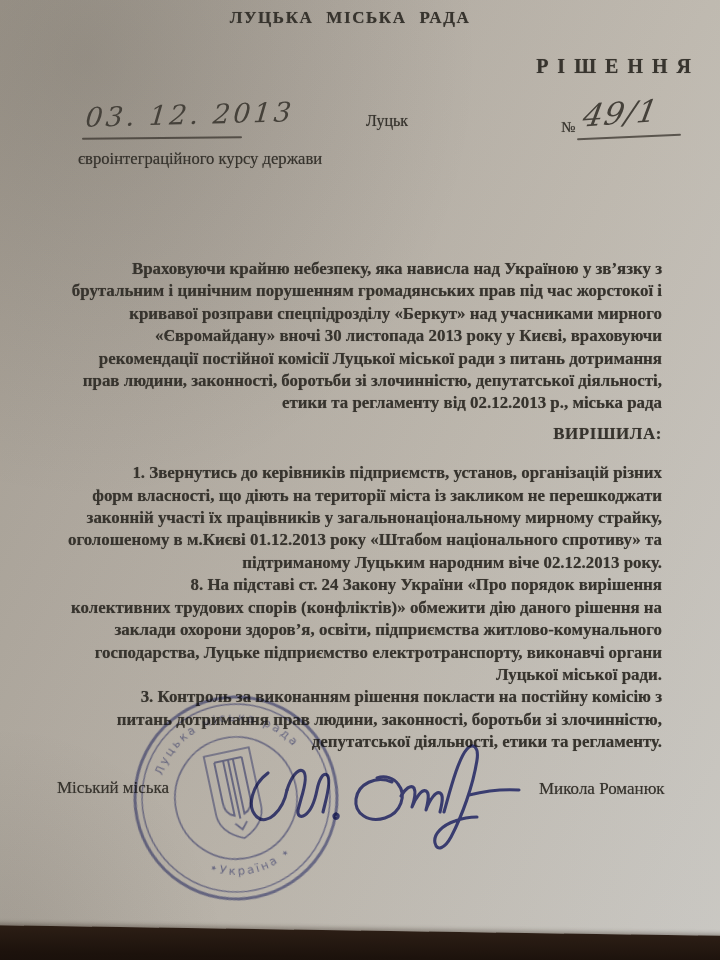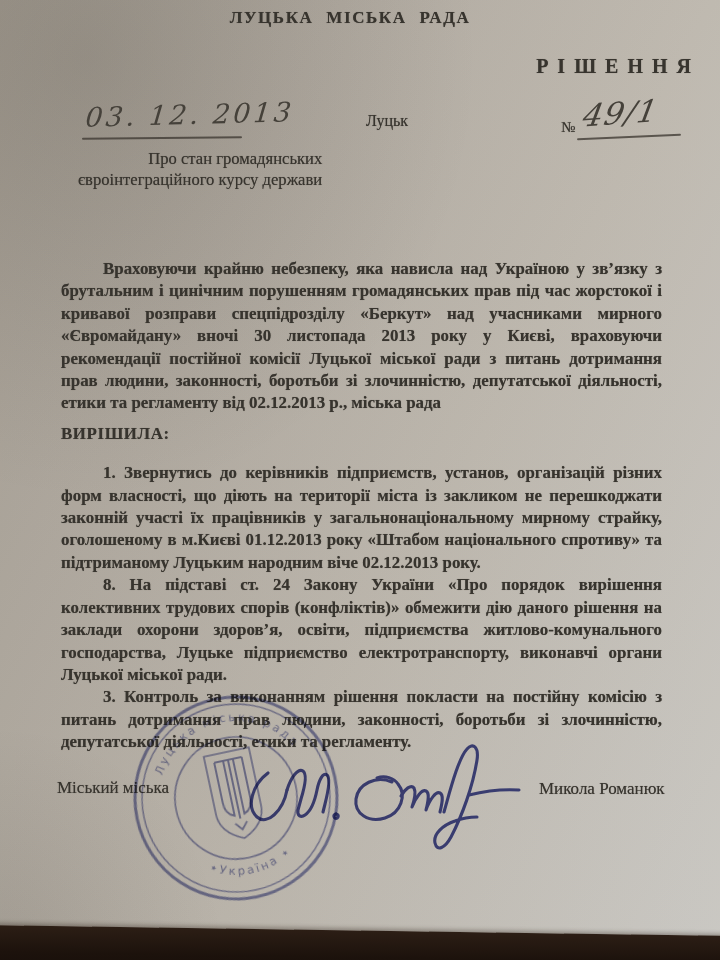--- a/index.html
+++ b/index.html
@@ -7,39 +7,39 @@
     width:720px;height:960px;position:relative;overflow:hidden;
     background:linear-gradient(118deg,#a8a196 0%,#b2aba1 28%,#bcb6ac 58%,#c7c5c0 100%);
     font-family:"Liberation Serif",serif;color:#37342e;
   }
   .vignette{position:absolute;inset:0;pointer-events:none;
     background:
       radial-gradient(130% 110% at 12% 6%, rgba(30,25,18,.14), rgba(0,0,0,0) 42%),
       radial-gradient(90% 70% at 0% 100%, rgba(30,25,18,.10), rgba(0,0,0,0) 35%),
       linear-gradient(to right, rgba(0,0,0,.03), rgba(255,255,255,.05));
   }
-  .txt{position:absolute;text-shadow:0 0 .7px rgba(55,50,44,.65);text-align:right;}
+  .txt{position:absolute;text-shadow:0 0 .7px rgba(55,50,44,.65);}
   .org{top:8px;left:0;width:700px;text-align:center;font-weight:bold;
        font-size:17px;letter-spacing:1.6px;word-spacing:7px;}
   .doctype{top:55px;left:0;width:700px;text-align:right;font-weight:bold;
        font-size:20px;letter-spacing:9px;}
   .hand{position:absolute;font-family:"DejaVu Serif",serif;font-style:italic;color:#45413a;}
   .hand-date{left:86px;top:99px;font-size:27px;letter-spacing:3px;
        transform:skewX(-7deg) rotate(-1.5deg);}
   .underline{position:absolute;height:2px;background:rgba(62,57,50,.78);border-radius:1px;}
   .date-line{left:82px;top:137px;width:160px;transform:rotate(-.5deg);}
   .place{left:366px;top:112px;font-size:16px;}
   .numlabel{left:561px;top:119px;font-size:15px;}
   .hand-num{left:584px;top:95px;font-size:31px;letter-spacing:1px;
        transform:skewX(-14deg) rotate(-4deg);}
   .num-line{left:577px;top:136px;width:104px;transform:rotate(-2.6deg);}
   .subject{left:78px;top:148px;font-size:16.6px;line-height:21.4px;}
   .bodytext{left:61px;top:258px;width:601px;font-size:16.9px;line-height:22.4px;
        text-align:justify;font-weight:bold;}
-  .bodytext p{margin:0;}
+  .bodytext p{margin:0;text-align:right;}
   .ind{text-indent:42px;}
   .resolved{margin-top:8px !important;letter-spacing:.6px;text-align:left;}
   .item-first{margin-top:17px !important;}
   .sig-title{left:57px;top:778px;font-size:17px;}
   .sig-name{left:539px;top:779px;font-size:17px;}
   .stamp{position:absolute;left:126px;top:688px;width:220px;height:220px;
        opacity:.8;mix-blend-mode:multiply;filter:blur(.5px);
        transform:rotate(-12deg);}
   .signature{position:absolute;left:238px;top:733px;width:295px;height:135px;
        mix-blend-mode:multiply;opacity:.92;filter:blur(.3px);}
@@ -59,21 +59,20 @@
   <div class="txt doctype">РІШЕННЯ</div>
 
   <div class="hand hand-date">03. 12. 2013</div>
   <div class="underline date-line"></div>
   <div class="txt place">Луцьк</div>
   <div class="txt numlabel">№</div>
   <div class="hand hand-num">49/1</div>
   <div class="underline num-line"></div>
 
   <div class="txt subject">
-    <div>Про стан громадянських</div>
     <div>євроінтеграційного курсу держави</div>
   </div>
 
   <div class="txt bodytext">
     <p class="ind">Враховуючи крайню небезпеку, яка нависла над Україною у зв’язку з брутальним і цинічним порушенням громадянських прав під час жорстокої і кривавої розправи спецпідрозділу «Беркут» над учасниками мирного «Євромайдану» вночі 30 листопада 2013 року у Києві, враховуючи рекомендації постійної комісії Луцької міської ради з питань дотримання прав людини, законності, боротьби зі злочинністю, депутатської діяльності, етики та регламенту від 02.12.2013 р., міська рада</p>
     <p class="resolved">ВИРІШИЛА:</p>
     <p class="ind item-first">1. Звернутись до керівників підприємств, установ, організацій різних форм власності, що діють на території міста із закликом не перешкоджати законній участі їх працівників у загальнонаціональному мирному страйку, оголошеному в м.Києві 01.12.2013 року «Штабом національного спротиву» та підтриманому Луцьким народним віче 02.12.2013 року.</p>
     <p class="ind">8. На підставі ст. 24 Закону України «Про порядок вирішення колективних трудових спорів (конфліктів)» обмежити дію даного рішення на заклади охорони здоров’я, освіти, підприємства житлово-комунального господарства, Луцьке підприємство електротранспорту, виконавчі органи Луцької міської ради.</p>
     <p class="ind">3. Контроль за виконанням рішення покласти на постійну комісію з питань дотримання прав людини, законності, боротьби зі злочинністю, депутатської діяльності, етики та регламенту.</p>
   </div>

